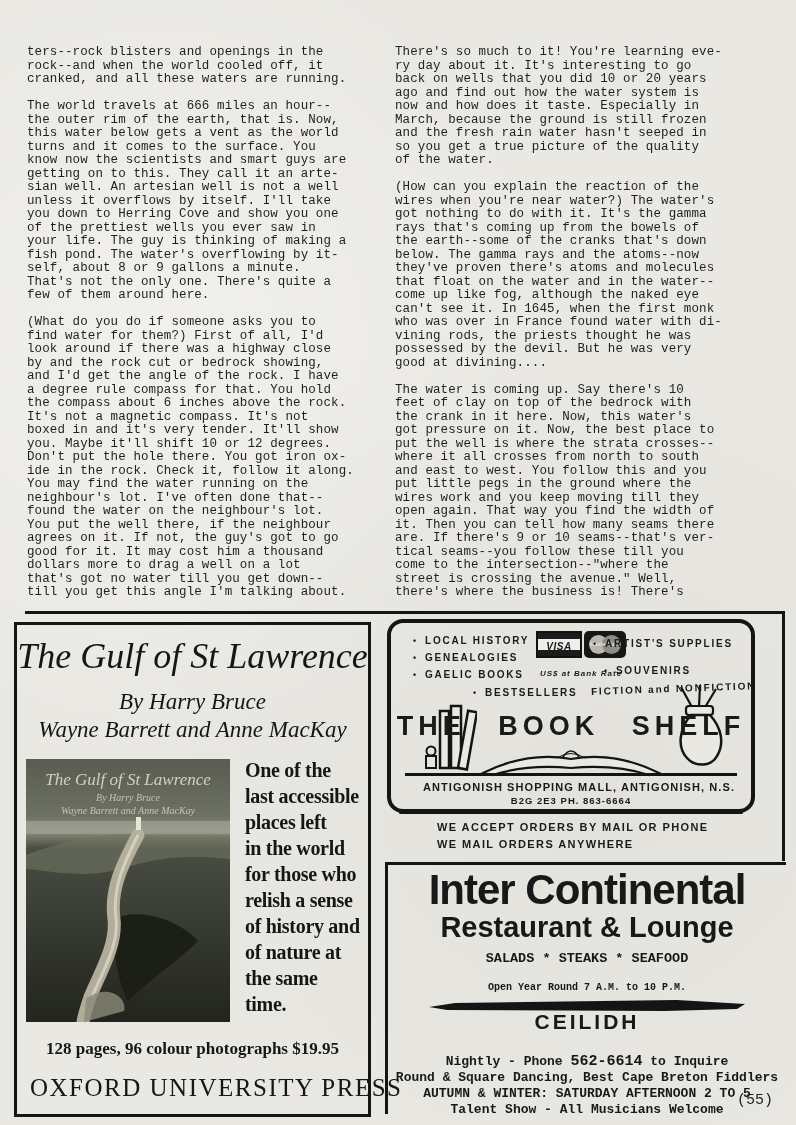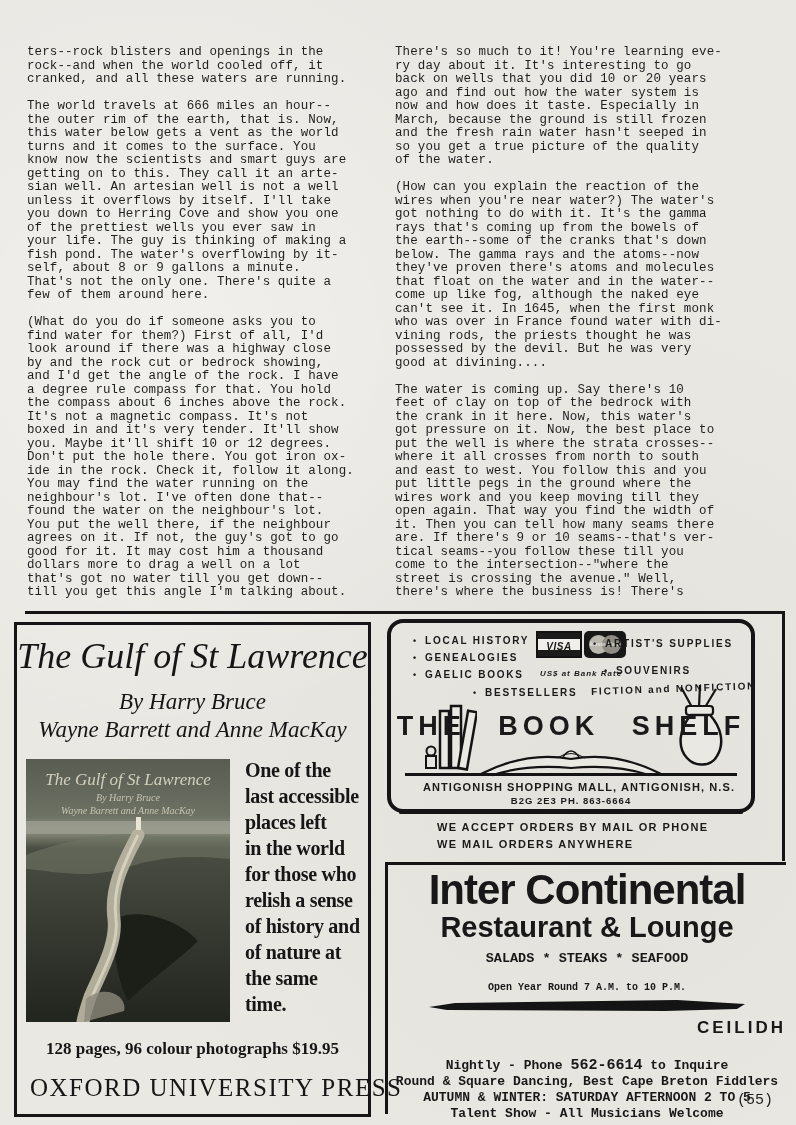--- a/index.html
+++ b/index.html
@@ -72,21 +72,21 @@
   .bs-orders2 { position:absolute; left:46px; top:215px; font-size:11px; font-weight:bold; letter-spacing:1.4px; }
   
   .ad-ic { position:absolute; left:385px; top:862px; width:401px; height:252px;
            border-top:3px solid #151515; border-left:3px solid #151515; box-sizing:border-box;
            text-align:center; font-family:"Liberation Sans", sans-serif; color:#181818; }
   .ic-name { font-size:42px; font-weight:bold; letter-spacing:-1px; line-height:44px; margin-top:3px; white-space:nowrap; }
   .ic-subtitle { font-size:29px; font-weight:600; letter-spacing:0px; line-height:30px; }
   .ic-menu  { font-family:"Liberation Mono", monospace; font-size:13.5px; font-weight:bold; margin-top:9px; }
   .ic-hours { font-family:"Liberation Mono", monospace; font-size:10px; font-weight:bold; margin-top:16px; }
   .ic-bar { margin-top:4px; height:11px; }
-  .ic-event { font-size:17px; font-weight:800; letter-spacing:3px; margin-top:10px;text-align:right; }
+  .ic-event { font-size:21px; font-weight:800; letter-spacing:3px; margin-top:2px; }
   .ic-line { font-family:"Liberation Mono", monospace; font-size:13px; line-height:16px; font-weight:600; white-space:nowrap; }
   .ic-nightly { margin-top:20px; }
   .ic-phone { font-weight:800; font-size:15px; }
   .ic-schedule { margin-top:0; }
   .ic-location { display:inline-block; font-size:25px; font-weight:600; letter-spacing:-0.5px;
                  margin-top:7px; padding:0 8px 3px 8px; border-bottom:3px solid #141414; white-space:nowrap; }
   .page-number { position:absolute; left:737px; top:1092px; font-size:15px; color:#1f1f1f; }
 </style>
 </head>
 <body>

